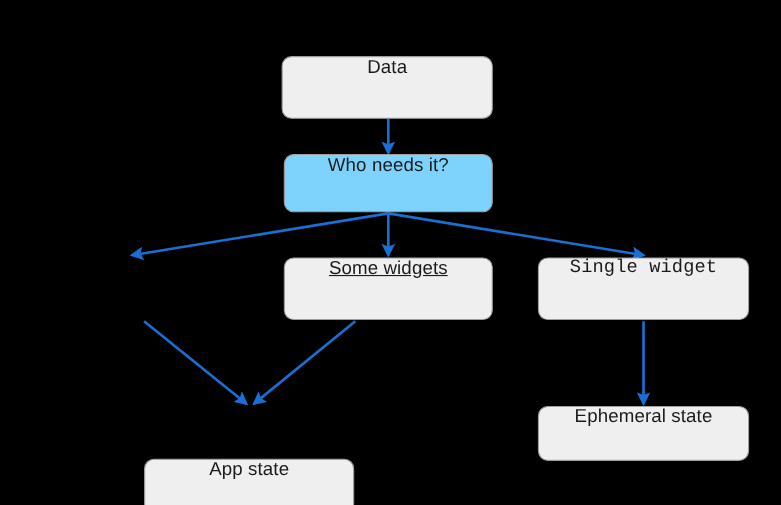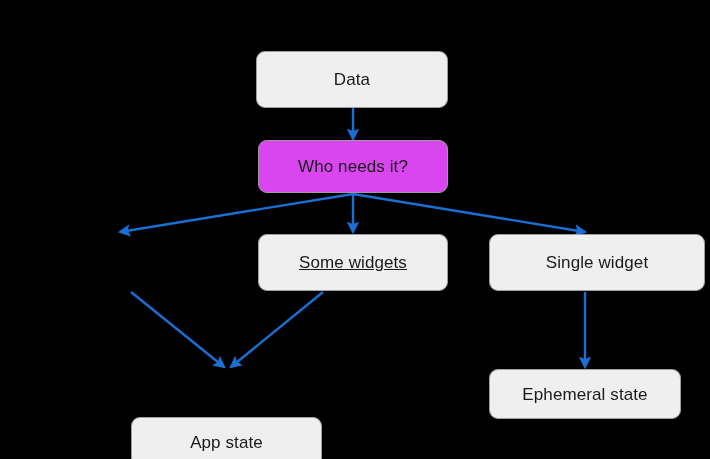--- a/index.html
+++ b/index.html
@@ -24,21 +24,21 @@
     width: 710px;
     height: 459px;
   }
   .node {
     position: absolute;
     box-sizing: border-box;
     background: #efefef;
     border: 1.6px solid #9e9e9e;
     border-radius: 9px;
     display: flex;
-    align-items: center;
+    align-items: flex-start;
     justify-content: center;
     color: #1a1a1a;
     font-size: 17px;
     line-height: 1;
     letter-spacing: 0.1px;
     white-space: nowrap;
     z-index: 2;
   }
   .node-label {
     pointer-events: none;
@@ -63,30 +63,30 @@
         <line x1="131" y1="292" x2="224" y2="367" stroke="#1a6fd4" stroke-width="2.4" marker-end="url(#arrowhead)"></line>
         <line x1="323" y1="292" x2="231" y2="367" stroke="#1a6fd4" stroke-width="2.4" marker-end="url(#arrowhead)"></line>
         <line x1="585" y1="292" x2="585" y2="367" stroke="#1a6fd4" stroke-width="2.4" marker-end="url(#arrowhead)"></line>
       </g>
   </svg>
 
   <div class="node" style="left: 256px; top: 51px; width: 192px; height: 57px; background: rgb(239, 239, 239); border-color: rgb(158, 158, 158); color: rgb(26, 26, 26);">
     <span class="node-label">Data</span>
   </div>
 
-  <div class="node" style="left: 258px; top: 140px; width: 190px; height: 53px; background: #d946ef; border-color: rgb(158, 158, 158); color: rgb(26, 26, 26);">
+  <div class="node" style="left: 258px; top: 140px; width: 190px; height: 53px; background: #7dd3fc; border-color: rgb(158, 158, 158); color: rgb(26, 26, 26);">
     <span class="node-label">Who needs it?</span>
   </div>
 
 
   <div class="node" style="left: 258px; top: 234px; width: 190px; height: 57px; background: rgb(239, 239, 239); border-color: rgb(158, 158, 158); color: rgb(26, 26, 26); text-decoration: underline;">
     <span class="node-label">Some widgets</span>
   </div>
 
-  <div class="node" style="left: 489px; top: 234px; width: 216px; height: 57px; background: rgb(239, 239, 239); border-color: rgb(158, 158, 158); color: rgb(26, 26, 26);">
+  <div class="node" style="left: 489px; top: 234px; width: 192px; height: 57px; background: rgb(239, 239, 239); border-color: rgb(158, 158, 158); color: rgb(26, 26, 26); font-family: Liberation Mono, monospace;">
     <span class="node-label">Single widget</span>
   </div>
 
   <div class="node" style="left: 131px; top: 369px; width: 191px; height: 50px; background: rgb(239, 239, 239); border-color: rgb(158, 158, 158); color: rgb(26, 26, 26); margin-top: 48px;">
     <span class="node-label">App state</span>
   </div>
 
   <div class="node" style="left: 489px; top: 369px; width: 192px; height: 50px; background: rgb(239, 239, 239); border-color: rgb(158, 158, 158); color: rgb(26, 26, 26);">
     <span class="node-label">Ephemeral state</span>
   </div>

